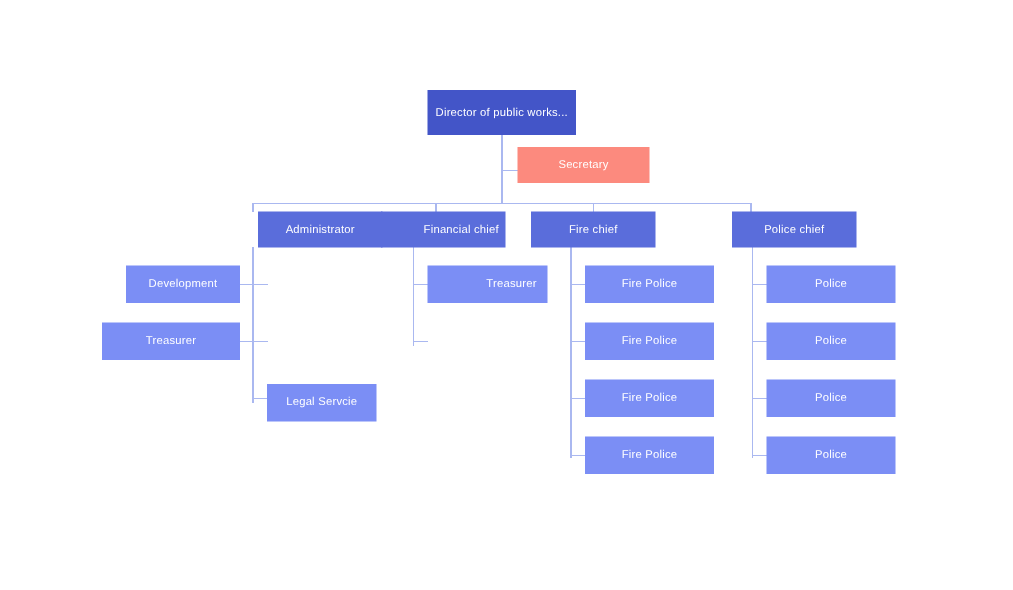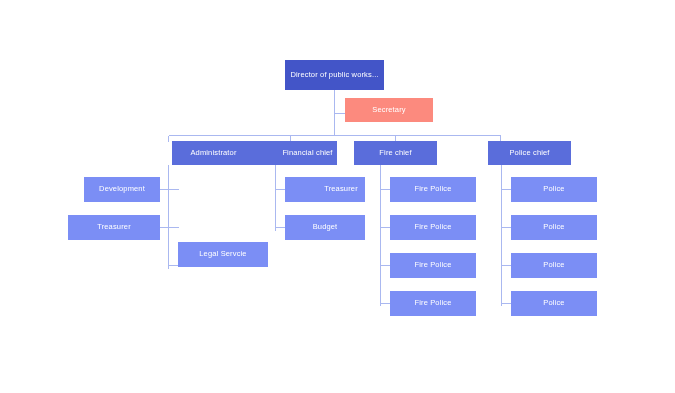--- a/index.html
+++ b/index.html
@@ -128,29 +128,26 @@
       <span class="node-label">Police chief</span>
     </div>
 
     <div class="node leaf" style="left:68px; top:177px; width:76px; height:25px;margin-left:16px;">
       <span class="node-label">Development</span>
     </div>
     <div class="node leaf" style="left:68px; top:215px; width:92px; height:25px;">
       <span class="node-label">Treasurer</span>
     </div>
 
-    <div class="node leaf" style="left:178px; top:242px; width:90px; height:25px;">
+    <div class="node leaf" style="left:178px; top:256px; width:73px; height:25px;">
       <span class="node-label">Legal Servcie</span>
     </div>
 
     <div class="node leaf" style="left:285px; top:177px; width:80px; height:25px;padding-left:36px;">
       <span class="node-label">Treasurer</span>
-    </div>
-    <div class="node leaf" style="left:285px; top:215px; width:80px; height:25px;">
-      <span class="node-label">Budget</span>
     </div>
 
     <div class="node leaf" style="left:390px; top:177px; width:86px; height:25px;">
       <span class="node-label">Fire Police</span>
     </div>
     <div class="node leaf" style="left:390px; top:215px; width:86px; height:25px;">
       <span class="node-label">Fire Police</span>
     </div>
     <div class="node leaf" style="left:390px; top:253px; width:86px; height:25px;">
       <span class="node-label">Fire Police</span>

